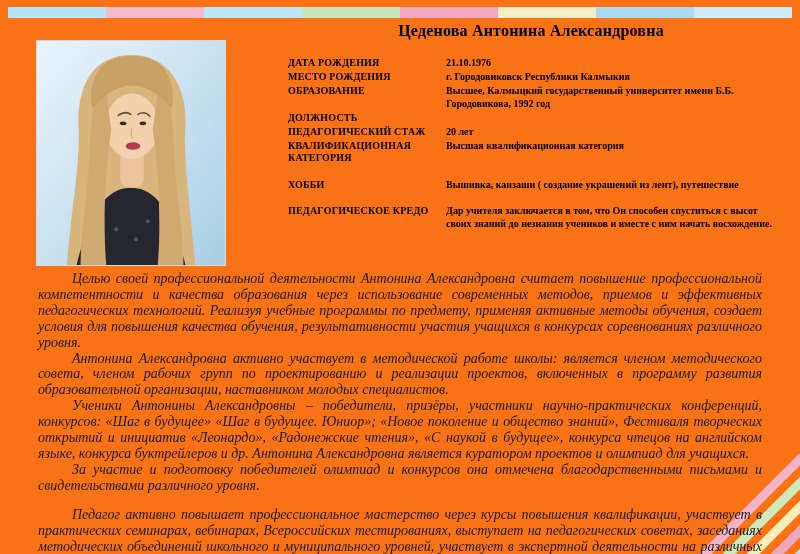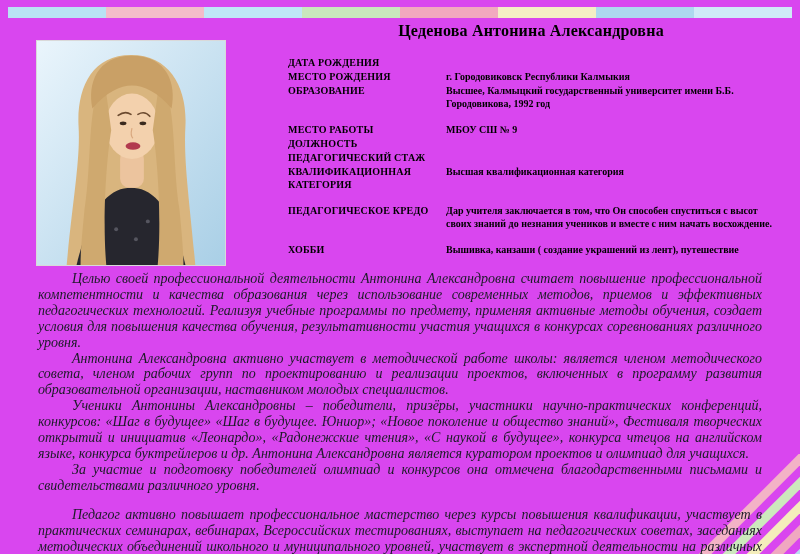--- a/index.html
+++ b/index.html
@@ -1,20 +1,20 @@
 <!DOCTYPE html>
 <html><head>
 <meta charset="utf-8">
 <style>
   html,body{margin:0;padding:0;background:#888;}
   .page{
     position:relative;
     width:800px;height:554px;
     margin:0 auto;
-    background:#d946ef;
+    background:#f97316;
     overflow:hidden;
     font-family:"Liberation Serif", serif;
     color:#000;
   }
   
   .top-strip{
     position:absolute;top:7px;left:8px;right:8px;height:11px;
     display:flex;
   }
   .top-strip div{flex:1;height:100%;}
@@ -103,50 +103,48 @@
       <path d="M96 15 C60 15 51 44 56 68 C70 52 84 45 96 45 C108 45 122 52 136 68 C141 44 132 15 96 15 Z" fill="#c9a066"></path>
     </svg>
   </div>
 
   <div class="right-col">
     <h1 class="title">Цеденова Антонина Александровна</h1>
 
     <div class="fields">
       <div class="row">
         <div class="lbl">ДАТА РОЖДЕНИЯ</div>
+        <div class="val">21.10.1976</div>
       </div>
       <div class="row">
         <div class="lbl">МЕСТО РОЖДЕНИЯ</div>
         <div class="val">г. Городовиковск Республики Калмыкия</div>
       </div>
       <div class="row">
         <div class="lbl">ОБРАЗОВАНИЕ</div>
         <div class="val">Высшее, Калмыцкий государственный университет имени Б.Б. Городовикова, 1992 год</div>
       </div>
-      <div class="row gap-top">
-        <div class="lbl">МЕСТО РАБОТЫ</div>
-        <div class="val">МБОУ СШ № 9</div>
-      </div>
       <div class="row">
         <div class="lbl">ДОЛЖНОСТЬ</div>
       </div>
       <div class="row">
         <div class="lbl">ПЕДАГОГИЧЕСКИЙ СТАЖ</div>
+        <div class="val">20 лет</div>
       </div>
       <div class="row">
         <div class="lbl">КВАЛИФИКАЦИОННАЯ КАТЕГОРИЯ</div>
         <div class="val">Высшая квалификационная категория</div>
       </div>
       <div class="row gap-top">
+        <div class="lbl">ХОББИ</div>
+        <div class="val">Вышивка, канзаши ( создание украшений из лент), путешествие</div>
+      </div>
+      <div class="row gap-top">
         <div class="lbl">ПЕДАГОГИЧЕСКОЕ КРЕДО</div>
         <div class="val">Дар учителя заключается в том, что Он способен спуститься с высот своих знаний до незнания учеников и вместе с ним начать восхождение.</div>
-      </div>
-      <div class="row gap-top">
-        <div class="lbl">ХОББИ</div>
-        <div class="val">Вышивка, канзаши ( создание украшений из лент), путешествие</div>
       </div>
     </div>
   </div>
 
   <div class="bio">
     <p>Целью своей профессиональной деятельности Антонина Александровна  считает повышение профессиональной компетентности и качества образования через использование современных методов, приемов и эффективных педагогических технологий. Реализуя учебные программы по предмету, применяя активные методы обучения, создает условия для повышения качества обучения, результативности участия учащихся в конкурсах соревнованиях различного уровня.</p>
     <p>Антонина Александровна  активно участвует в методической работе школы: является членом методического совета, членом рабочих групп по проектированию и реализации проектов, включенных в программу развития образовательной организации, наставником молодых специалистов.</p>
     <p>Ученики Антонины Александровны – победители, призёры, участники научно-практических конференций,  конкурсов: «Шаг в будущее» «Шаг в будущее. Юниор»; «Новое поколение и общество знаний», Фестиваля творческих открытий и инициатив «Леонардо», «Радонежские чтения», «С наукой в будущее», конкурса чтецов на английском языке, конкурса буктрейлеров и др. Антонина Александровна является куратором проектов и олимпиад для  учащихся.</p>
     <p>За участие и подготовку победителей олимпиад и конкурсов она отмечена благодарственными письмами и свидетельствами различного уровня.</p>
     <p class="spaced">Педагог активно повышает профессиональное мастерство через курсы повышения квалификации, участвует в практических семинарах, вебинарах, Всероссийских тестированиях, выступает на педагогических советах, заседаниях методических объединений школьного и муниципального уровней, участвует в экспертной деятельности на различных уровнях. Является участником сетевых сообществ, создала персональный сайт, имеет публикации в электронных СМИ.</p>

